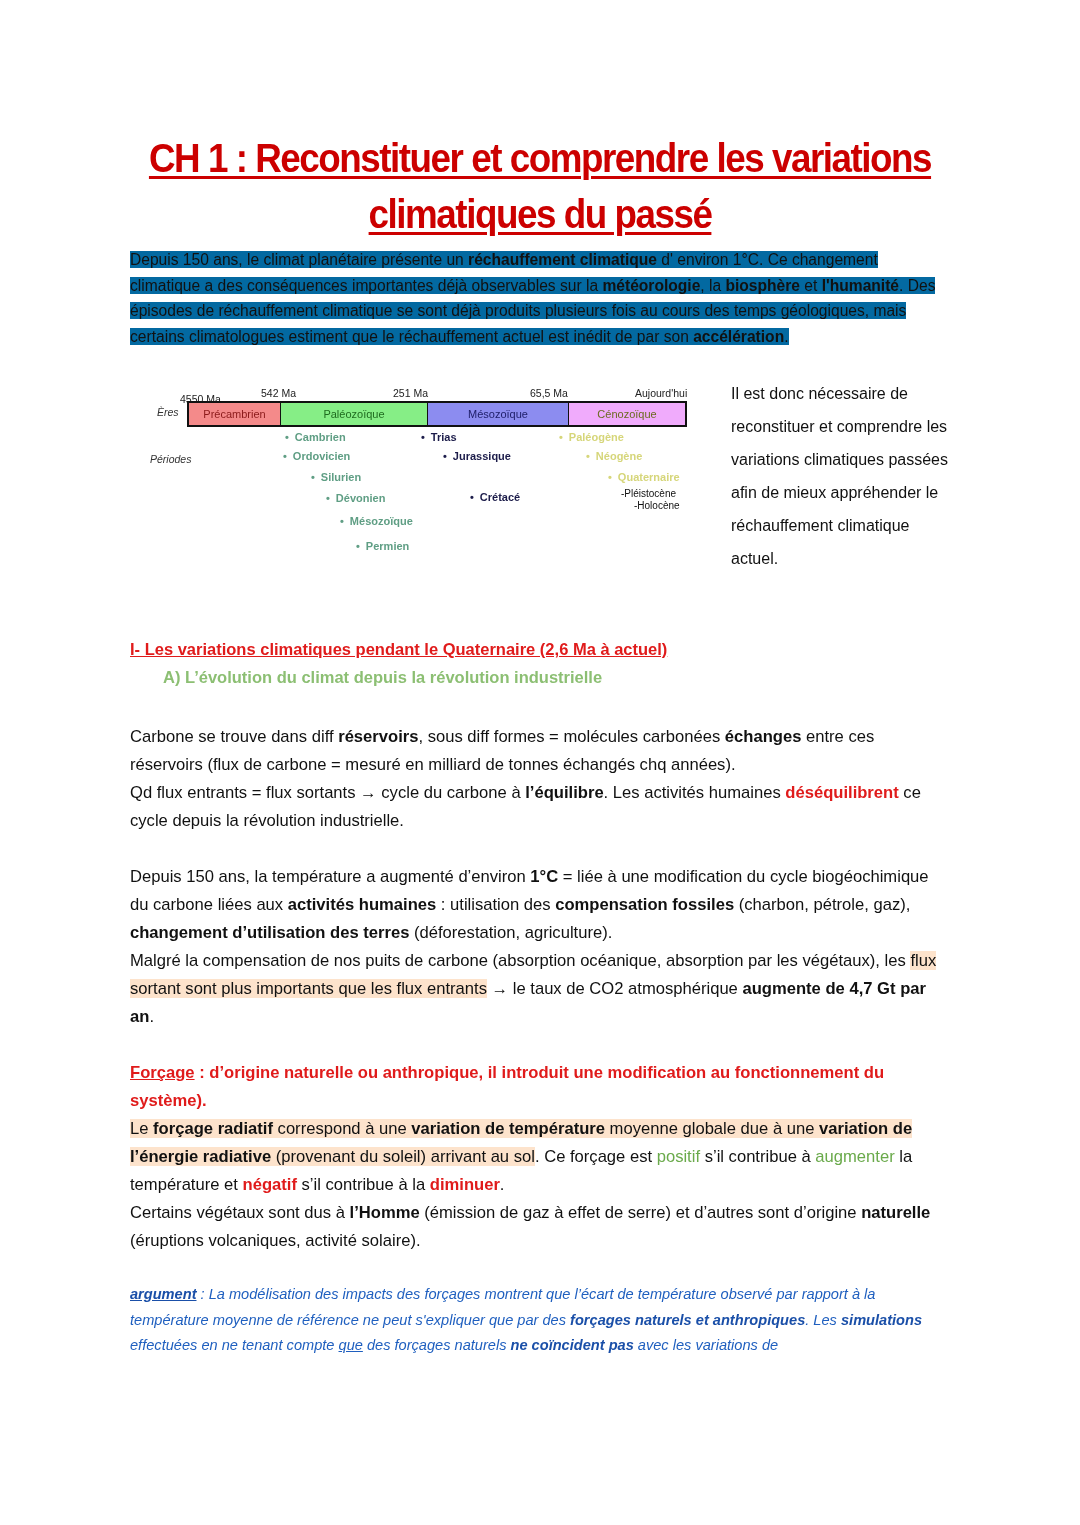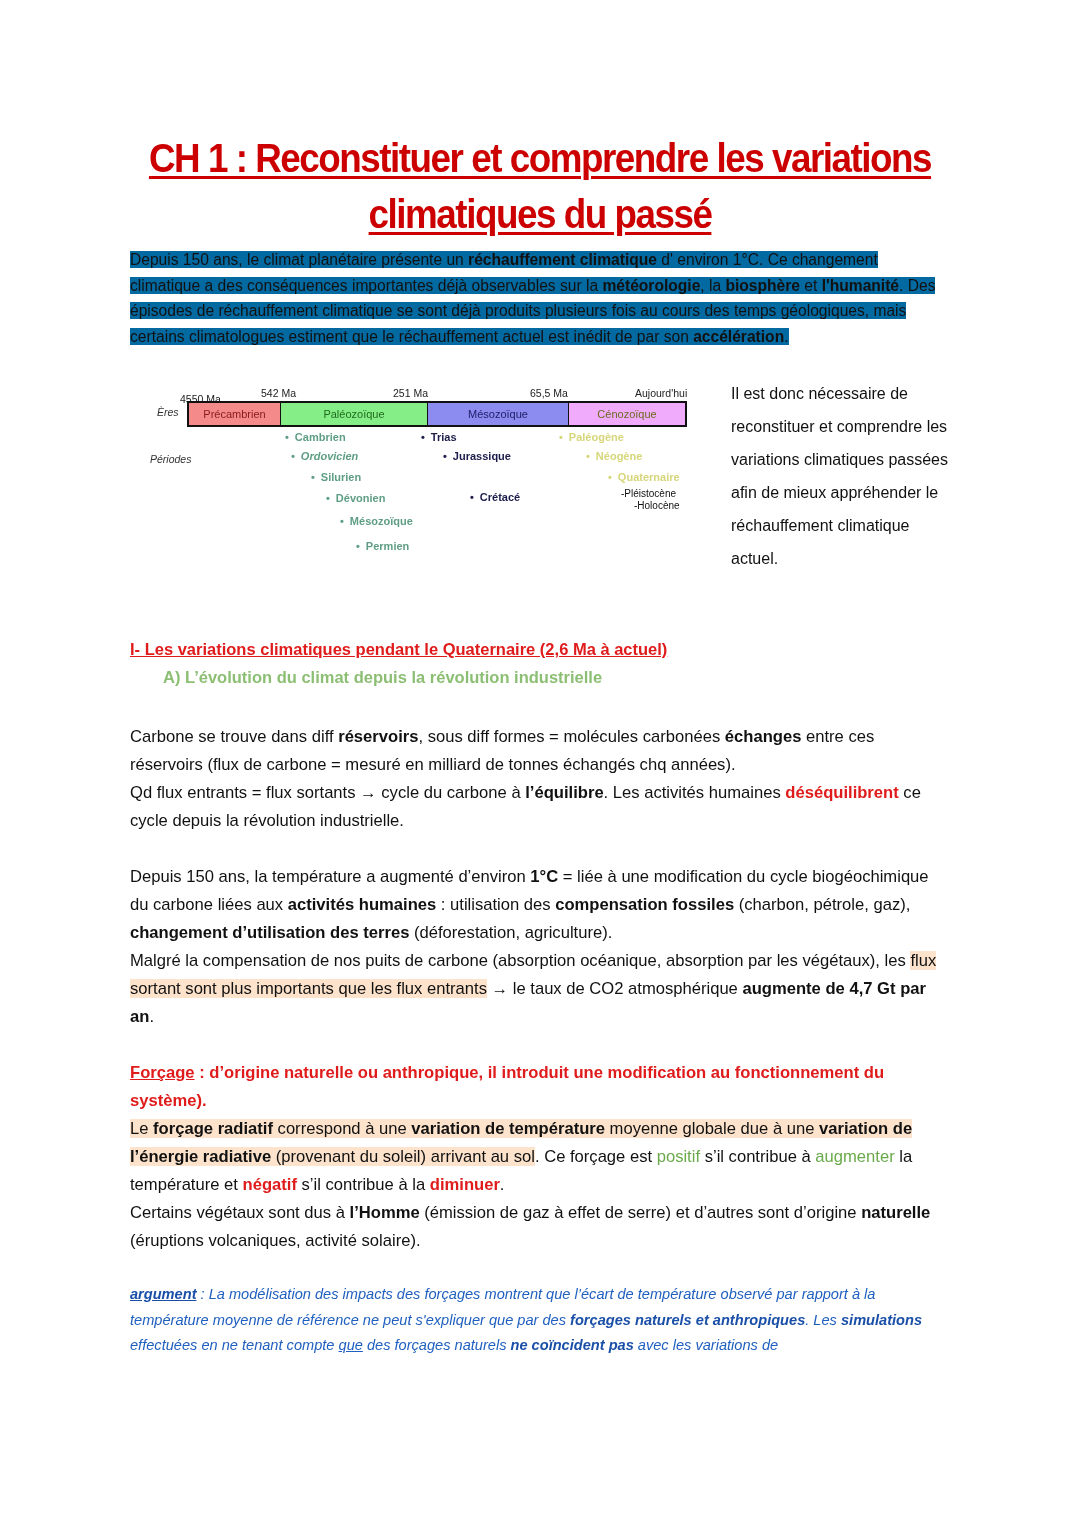--- a/index.html
+++ b/index.html
@@ -77,21 +77,21 @@
   <span class="tl-row-label" style="left:5px; top:68px;">Périodes</span>
 
   <div class="tl-bar" style="left:42px; width:500px;">
     <div class="tl-seg" style="width:92px; background:#f48a8a; color:#8b1a1a;">Précambrien</div>
     <div class="tl-seg" style="width:147px; background:#86ee86; color:#1f6b1f;">Paléozoïque</div>
     <div class="tl-seg" style="width:141px; background:#8c8cf0; color:#20206b;">Mésozoïque</div>
     <div class="tl-seg" style="flex:1; background:#f0abfc; color:#6b6b1f;">Cénozoïque</div>
   </div>
 
   <span class="period" style="left:140px; top:46px; color:#5f9e84;">Cambrien</span>
-  <span class="period" style="left:146px; top:65px; color:#5f9e84;font-style:italic;">Ordovicien</span>
+  <span class="period" style="left:138px; top:65px; color:#5f9e84;">Ordovicien</span>
   <span class="period" style="left:166px; top:86px; color:#5f9e84;">Silurien</span>
   <span class="period" style="left:181px; top:107px; color:#5f9e84;">Dévonien</span>
   <span class="period" style="left:195px; top:130px; color:#5f9e84;">Mésozoïque</span>
   <span class="period" style="left:211px; top:155px; color:#5f9e84;">Permien</span>
 
   <span class="period" style="left:276px; top:46px; color:#1c1c4a;">Trias</span>
   <span class="period" style="left:298px; top:65px; color:#1c1c4a;">Jurassique</span>
   <span class="period" style="left:325px; top:86px; color:#1c1c4a;margin-top:20px;">Crétacé</span>
 
   <span class="period" style="left:414px; top:46px; color:#d6d67a;">Paléogène</span>

